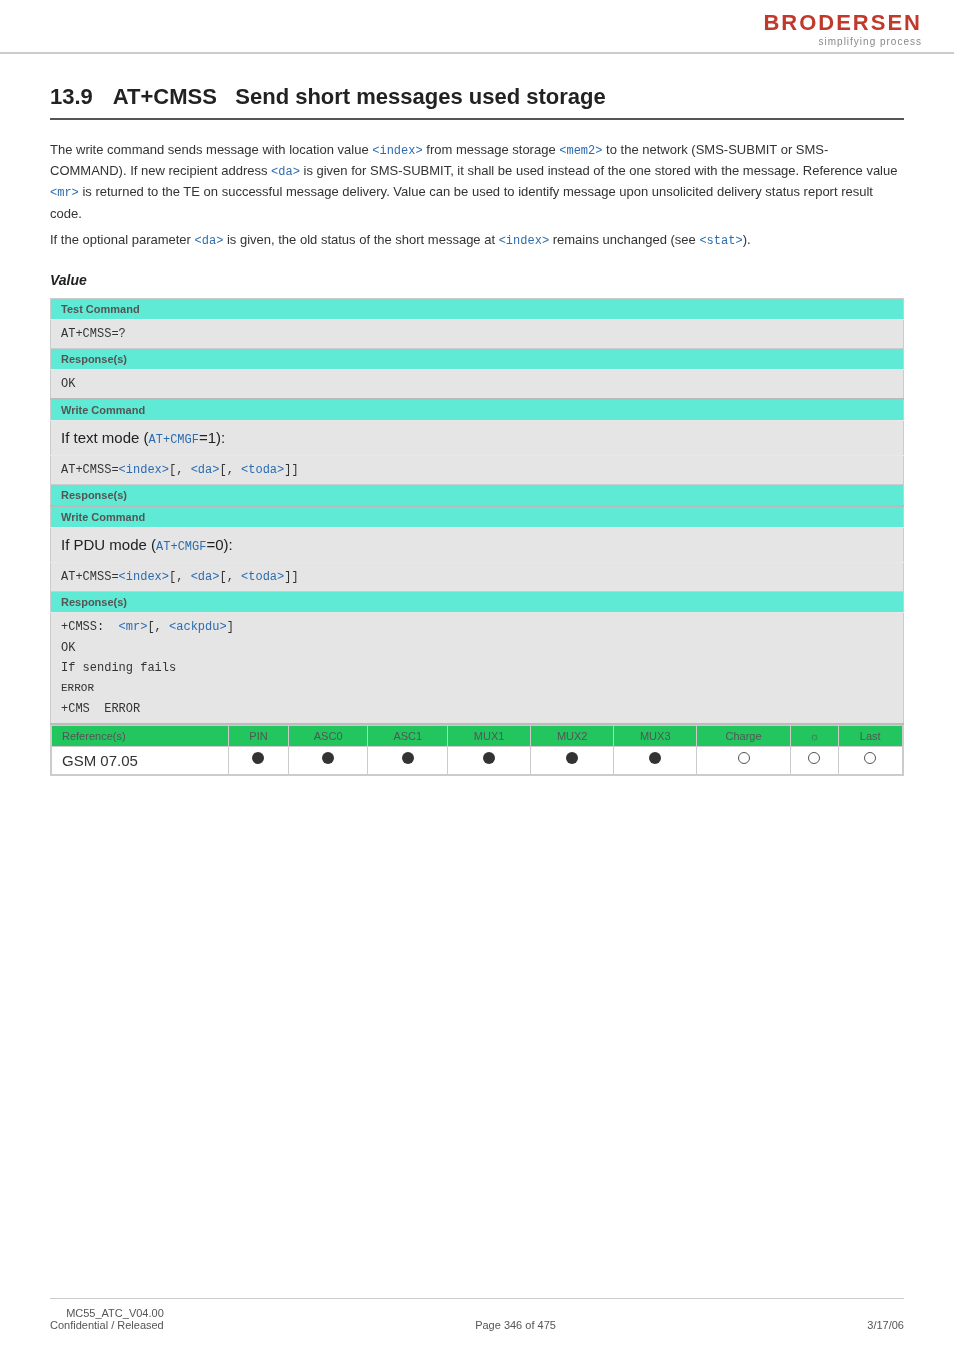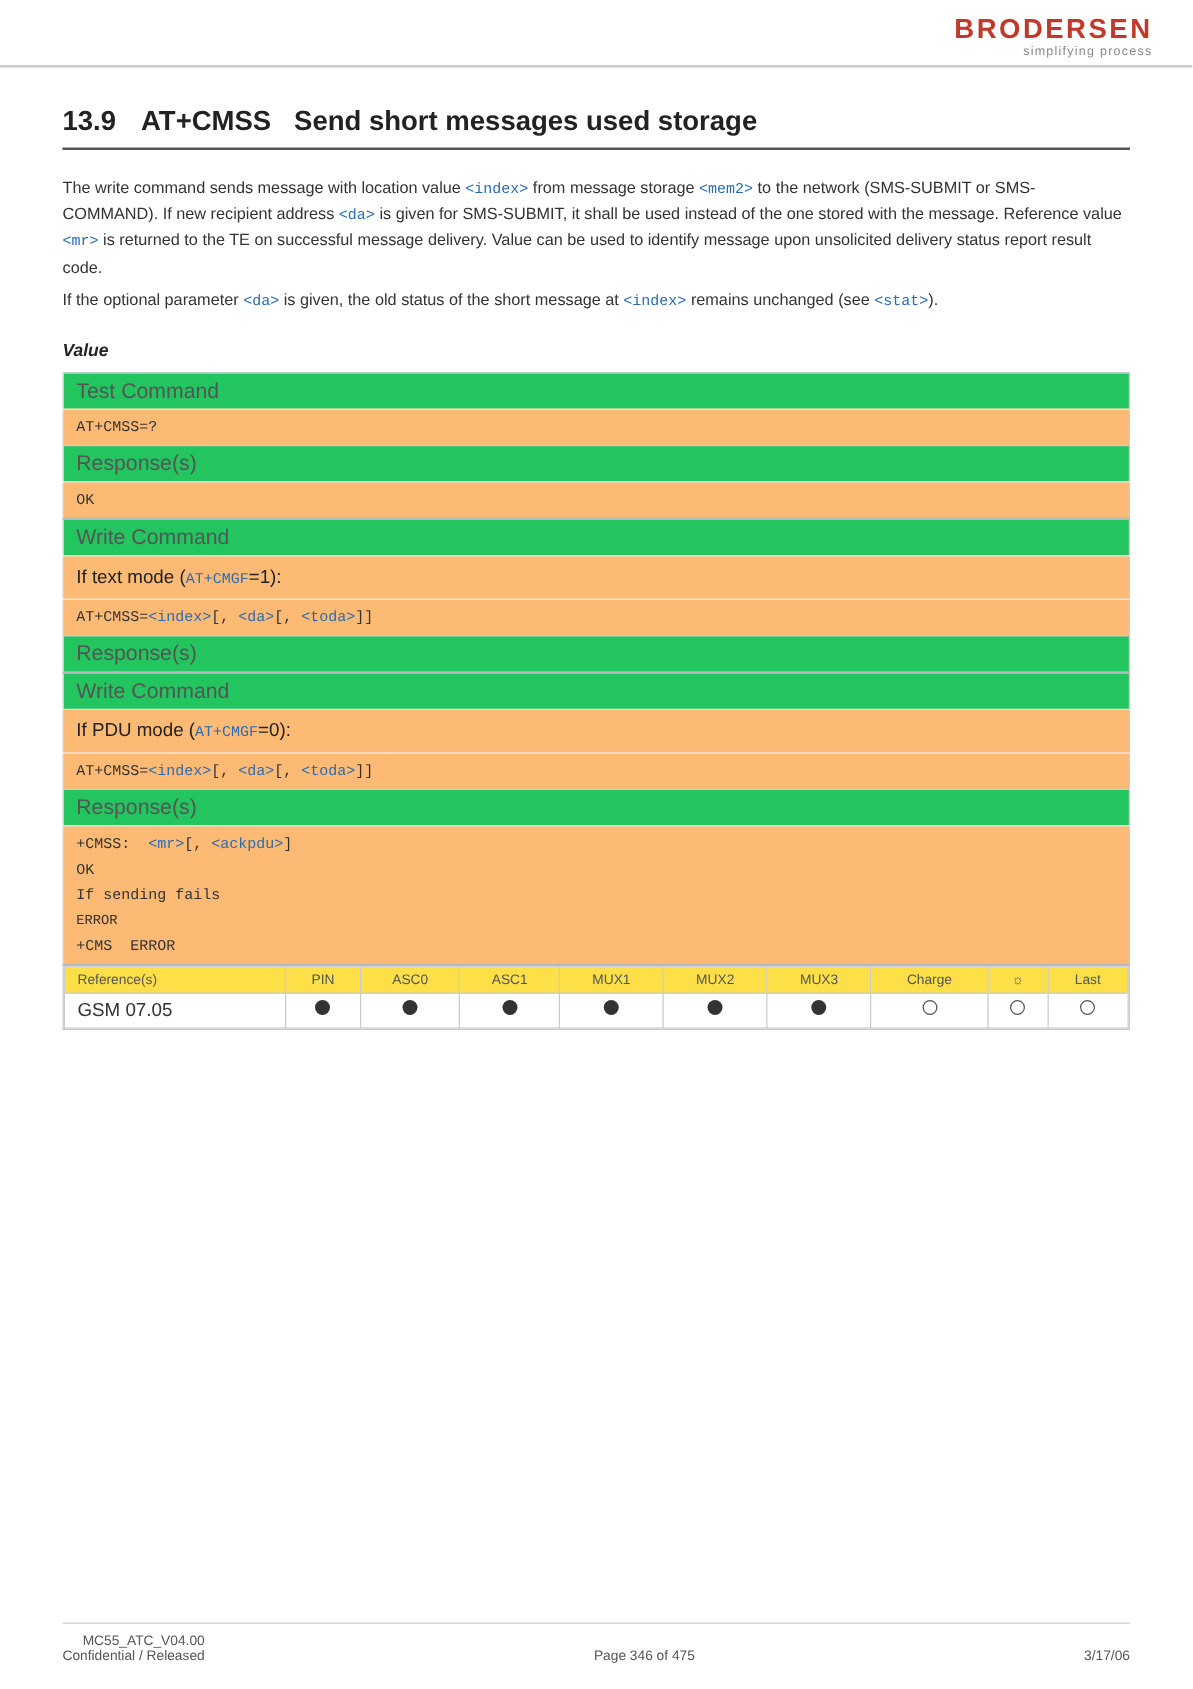--- a/index.html
+++ b/index.html
@@ -83,28 +83,29 @@
       border-collapse: collapse;
       border: 1px solid #ccc;
       margin-bottom: 0;
       font-size: 12px;
     }
     .cmd-table td {
       padding: 4px 10px;
       vertical-align: top;
     }
     .row-label {
-      background: #22c55e;
+      background: #5eead4;
       color: #555;
-      font-size: 17px;
+      font-size: 11px;
       padding: 3px 10px;
       border-top: 1px solid #ccc;
+      font-weight: bold;
     }
     .row-content {
-      background: #fdba74;
+      background: #e5e5e5;
       border-top: 1px solid #e8e8e8;
       padding: 4px 10px 6px 10px;
     }
     .row-content-mono {
       font-family: 'Courier New', Courier, monospace;
       font-size: 12px;
       color: #333;
       line-height: 1.7;
     }
     .row-content-normal {
@@ -117,21 +118,21 @@
     }
 
     
     .ref-table {
       width: 100%;
       border-collapse: collapse;
       border: 1px solid #ccc;
       font-size: 12px;
     }
     .ref-table th {
-      background: #fde047;
+      background: #22c55e;
       color: #555;
       font-weight: normal;
       font-size: 11px;
       padding: 4px 6px;
       text-align: center;
       border: 1px solid #ccc;
     }
     .ref-table th.left-align {
       text-align: left;
       padding-left: 10px;

